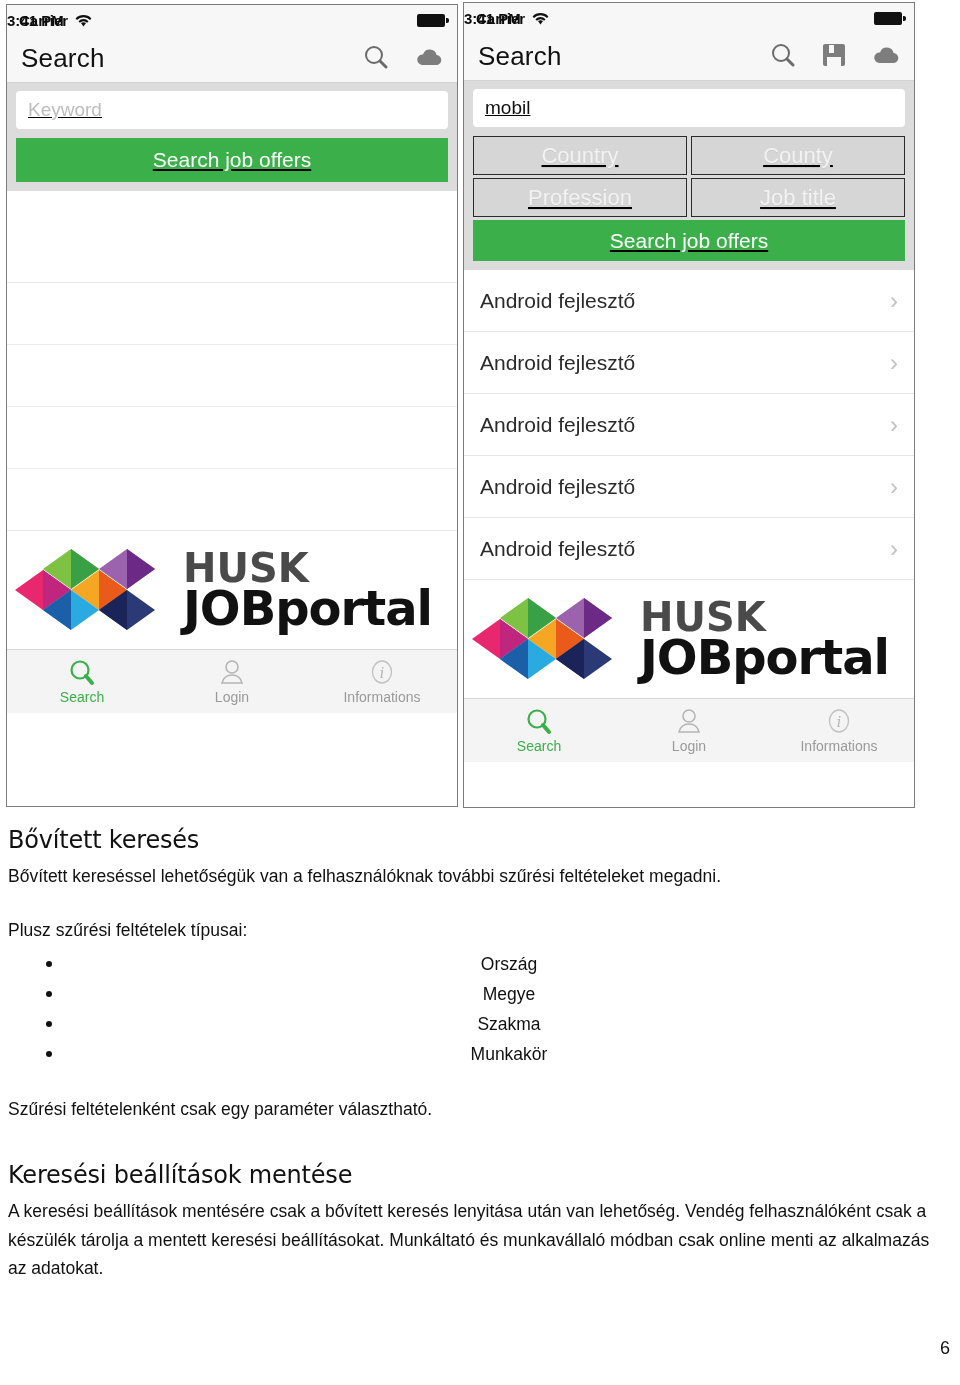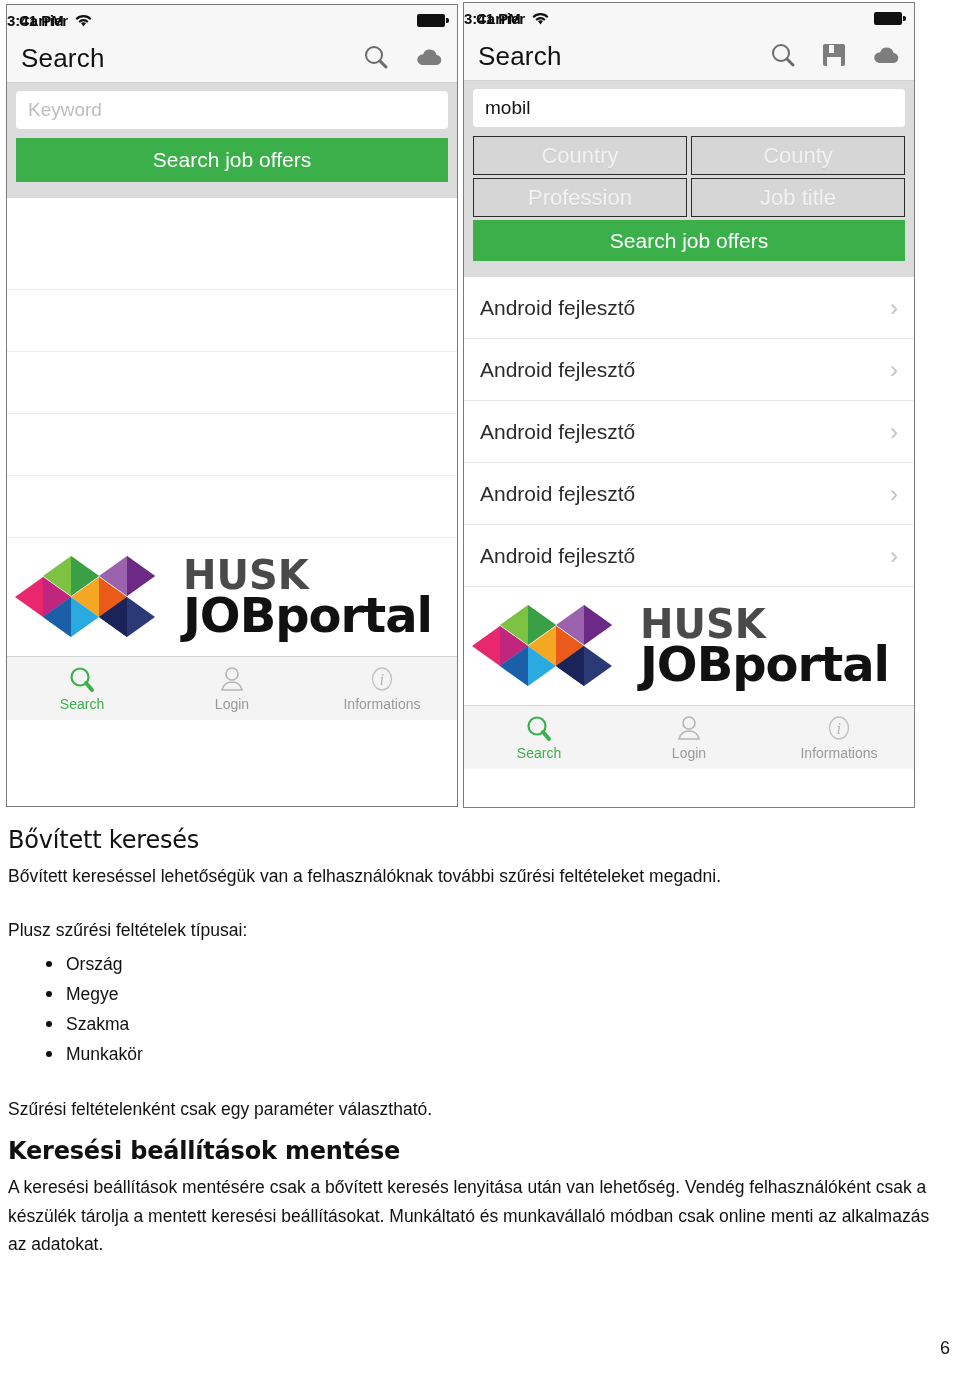--- a/index.html
+++ b/index.html
@@ -42,21 +42,21 @@
     height: 48px; background: #f7f7f7;
     border-bottom: 1px solid #d2d2d2;
     display: flex; align-items: center;
     padding: 0 14px;
   }
   .nav-title { font-size: 26px; color: #111; letter-spacing: .2px; }
   .nav-icons { margin-left: auto; display: flex; align-items: center; gap: 26px; }
   .nav-ico { display: block; }
 
   
-  .searchpanel { background: #dcdcdc; padding: 8px 9px 16px 9px; }
+  .searchpanel { background: #dcdcdc; padding: 8px 9px 9px 9px; text-decoration: underline; }
   .kw-field {
     height: 38px; background: #fff; border-radius: 4px;
     display: flex; align-items: center; padding: 0 12px;
     font-size: 19px; color: #111;
   }
   .kw-field.placeholder { color: #bdbdbd; }
   .filters { margin-top: 9px; display: grid; grid-template-columns: 1fr 1fr; gap: 3px 4px; }
   .filter-btn {
     height: 39px; background: #d6d6d6; border: 1.6px solid #2b2b2b;
     display: flex; align-items: center; justify-content: center;
@@ -104,24 +104,24 @@
   .tab .tlabel { font-size: 14px; color: #9a9a9a; }
   .tab.active .tlabel { color: #3bb04a; }
 
   
   .doc { position: absolute; left: 8px; top: 826px; width: 944px; }
   .h1 {
     font-size: 24px; font-weight: normal; color: #111;
     font-family: "DejaVu Sans", sans-serif;
     margin-bottom: 8px; letter-spacing: -.2px;
   }
-  .h1.second { margin-top: 14px; font-weight: bold; }
+  .h1.second { margin-top: 38px; }
   .p { font-size: 17.5px; color: #111; line-height: 1.62; }
   .p.gap { margin-top: 26px; }
-  ul.bullets { list-style: none; margin: 4px 0 0 0; padding: 0; }
+  ul.bullets { list-style: none; margin: 4px 0 0 0; padding: 0; text-align: center; }
   ul.bullets li {
     font-size: 17.5px; color: #111; line-height: 1.72;
     padding-left: 58px; position: relative;
   }
   ul.bullets li::before {
     content: ""; position: absolute; left: 38px; top: 12px;
     width: 6px; height: 6px; border-radius: 50%; background: #111;
   }
   .pagenum {
     position: absolute; right: 10px; top: 1338px;

